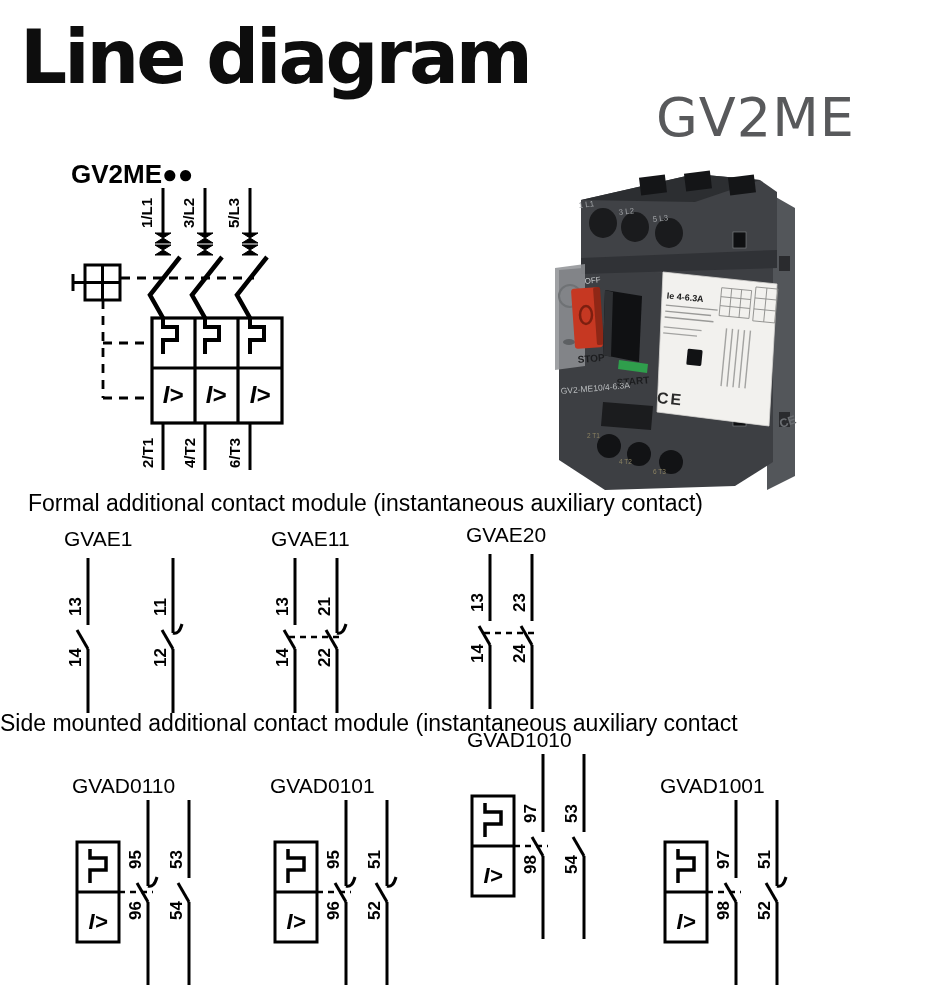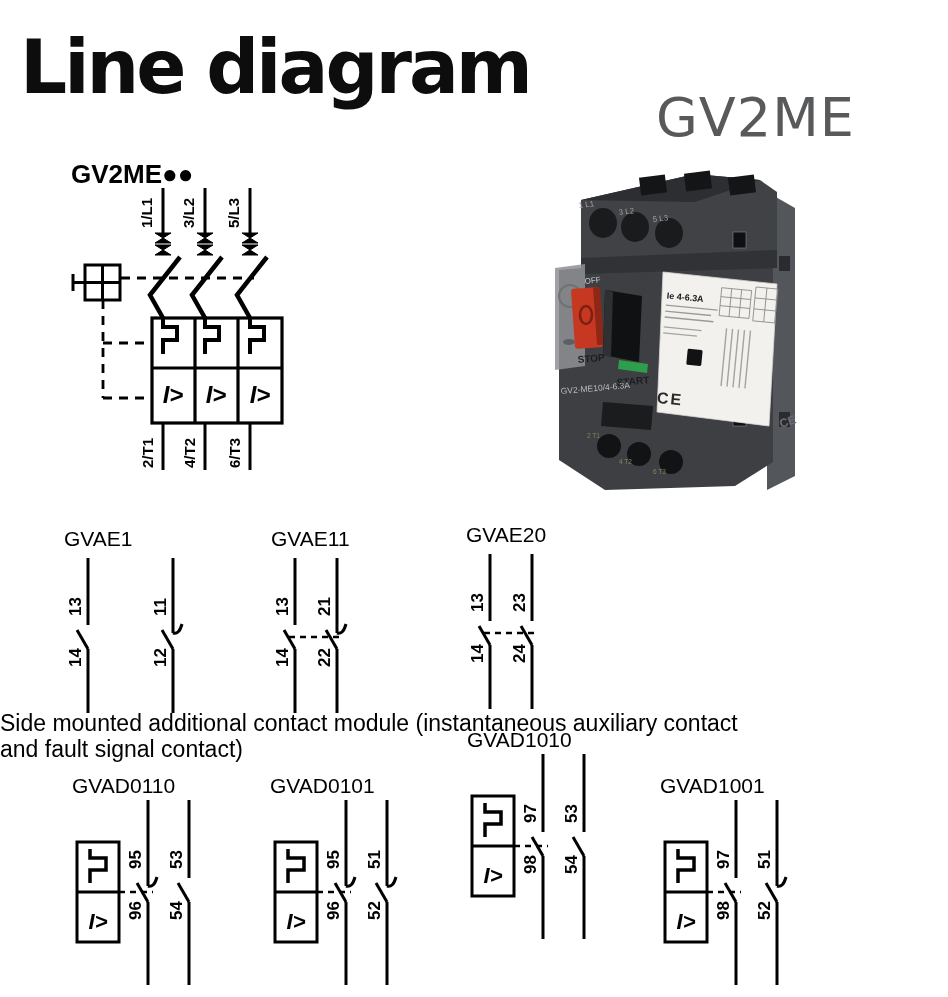--- a/index.html
+++ b/index.html
@@ -1,19 +1,19 @@
 <!DOCTYPE html>
 <html><head>
 <meta charset="utf-8">
 <style>
   html,body{margin:0;padding:0;background:#ffffff;}
   .page{position:relative;width:948px;height:997px;background:#ffffff;overflow:hidden;
         font-family:"Liberation Sans",sans-serif;color:#000;}
   .title{position:absolute;left:20px;top:14px;font-family:"DejaVu Sans",sans-serif;
-         font-size:74px;font-weight:bold;letter-spacing:-3px;color:#0d0d0d;white-space:nowrap;margin-top:10px;}
+         font-size:74px;font-weight:bold;letter-spacing:-3px;color:#0d0d0d;white-space:nowrap;}
   .product-code{position:absolute;left:656px;top:86px;font-family:"DejaVu Sans",sans-serif;
          font-size:54px;font-weight:normal;color:#58595b;letter-spacing:1px;}
   .heading1{position:absolute;left:28px;top:490px;font-size:23px;color:#000;white-space:nowrap;}
   .heading2{position:absolute;left:0;top:710px;width:948px;text-align:left;font-size:23px;line-height:26px;color:#000;}
   .abs{position:absolute;}
   svg text{font-family:"Liberation Sans",sans-serif;}
   .module{position:absolute;}
 </style>
 </head>
 <body>
@@ -162,23 +162,23 @@
 
     <polygon points="58,242 108,246 106,270 56,266" fill="#1b1c1e"></polygon>
     <circle cx="64" cy="286" r="12" fill="#121315"></circle>
     <circle cx="94" cy="294" r="12" fill="#121315"></circle>
     <circle cx="126" cy="302" r="12" fill="#121315"></circle>
     <text x="42" y="278" font-size="6.5" fill="#8a8161">2 T1</text>
     <text x="74" y="304" font-size="6.5" fill="#8a8161">4 T2</text>
     <text x="108" y="314" font-size="6.5" fill="#8a8161">6 T3</text>
   </svg>
 
+  <div class="heading1">Formal additional contact module (instantaneous auxiliary contact)</div>
   <div class="heading2">
     <div>Side mounted additional contact module (instantaneous auxiliary contact</div>
-    <div>and fault signal contact)</div>
   </div>
 
   <div class="module" style="left:36px;top:524px"><svg width="160" height="200" viewBox="0 0 160 200">
         <text x="28" y="22" font-size="21" fill="#000">GVAE1</text>
         <g stroke="#000" stroke-width="3" fill="none">
           <line x1="52" y1="34" x2="52" y2="101"></line>
           <line x1="41" y1="106" x2="52" y2="125"></line>
           <line x1="52" y1="125" x2="52" y2="189"></line>
         </g>
         <text x="45" y="92" transform="rotate(-90 45 92)" font-size="17" font-weight="bold" fill="#000" stroke="none">13</text>

